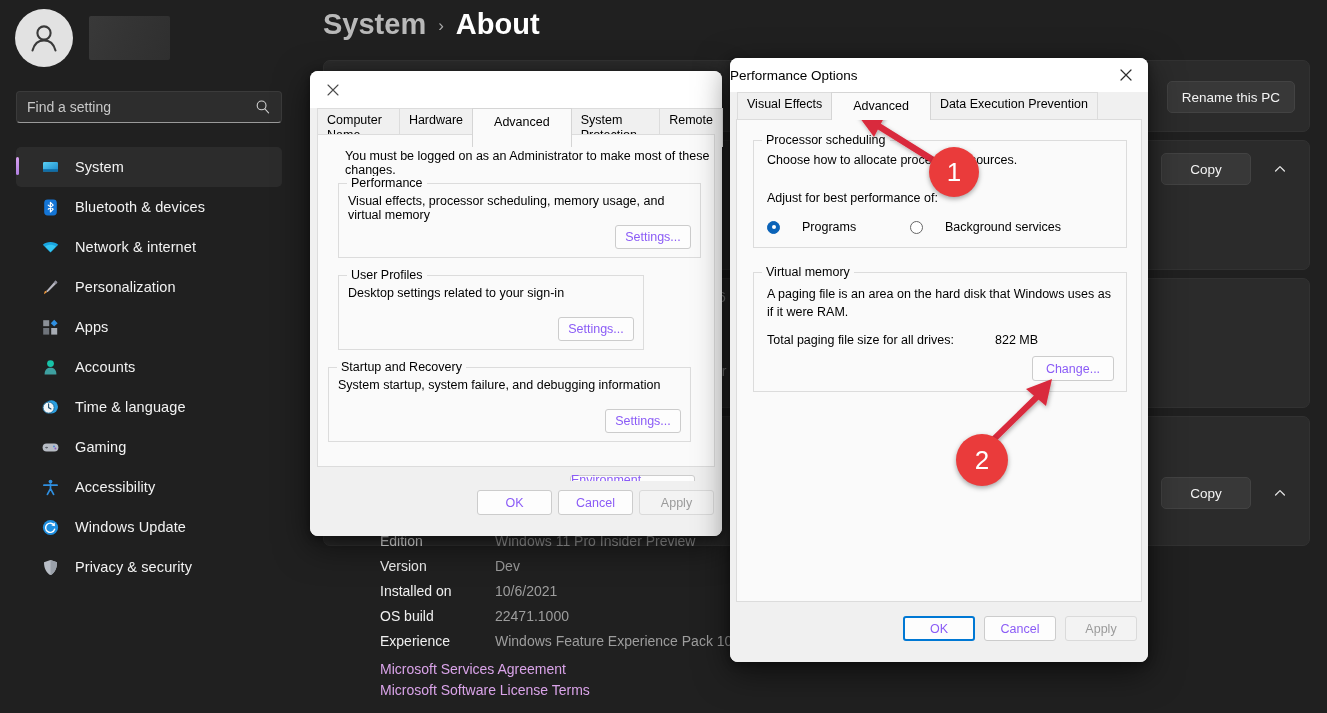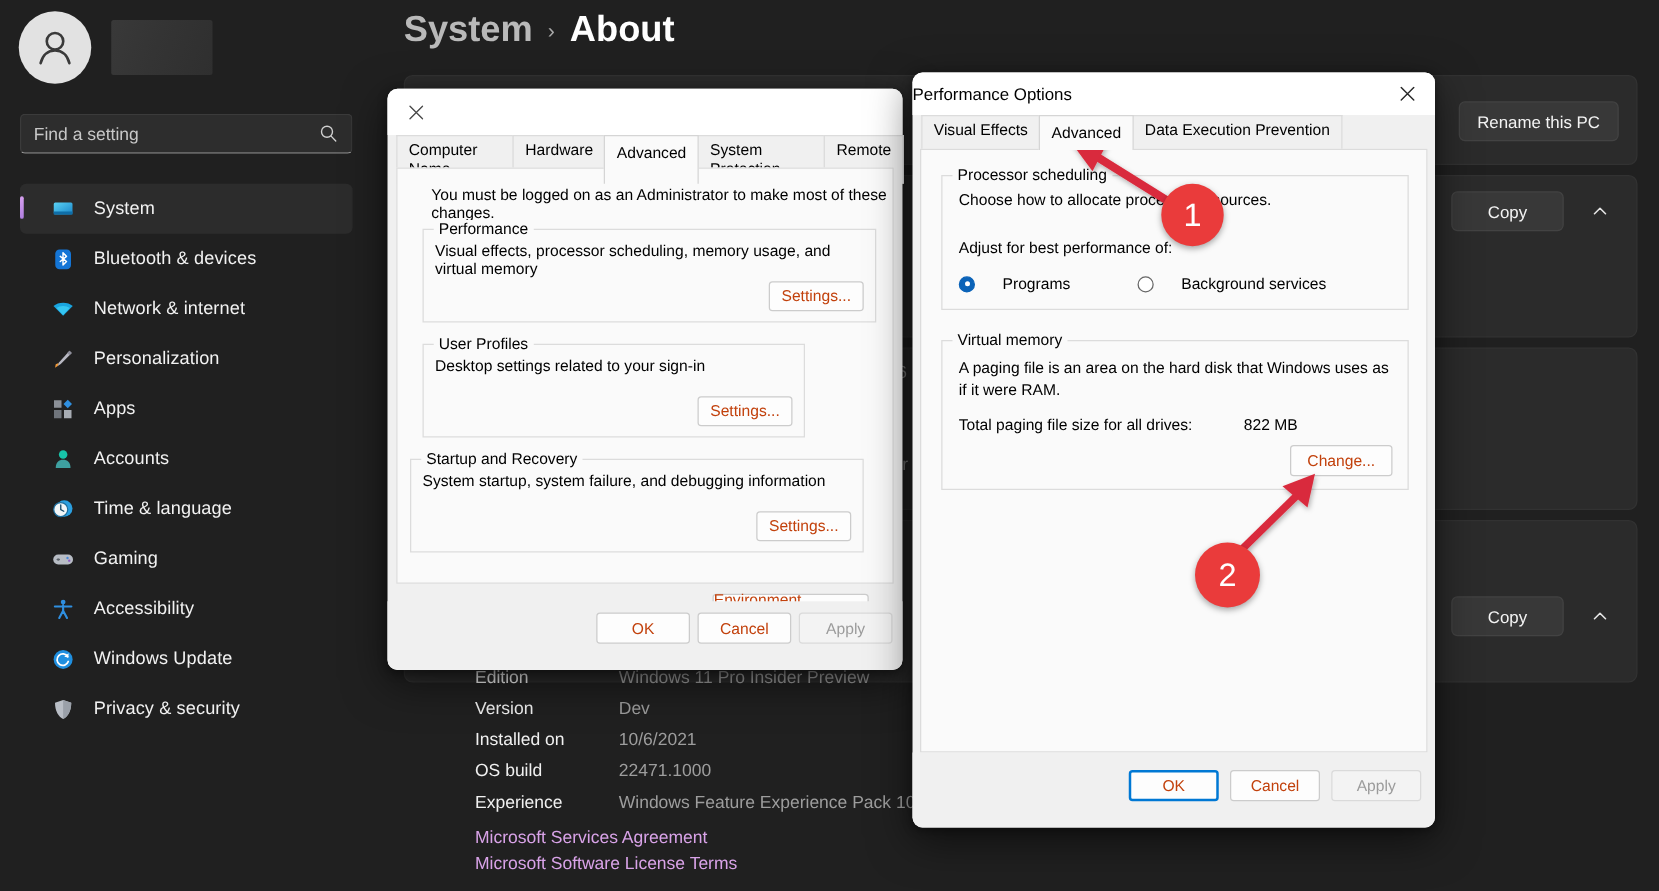--- a/index.html
+++ b/index.html
@@ -113,33 +113,33 @@
     width: 45px; height: 37px; display: flex; align-items: center; justify-content: center;
     border-top-right-radius: 8px;
   }
   .w32-close svg { display:block; }
   .tabs { display: flex; padding-left: 7px; gap: 0px; }
   .tab {
     font-size: 12.5px; color: #000; background: #f0f0f0;
     border: 1px solid #dcdcdc; border-bottom: none;
     padding: 4px 9px 4px; margin-right: -1px; line-height: 15px;
   }
-  .tab.sel { background: #fafafa; border-color: #d5d5d5; padding: 6px 9px 6px; position: relative; z-index: 3; }
+  .tab.sel { background: #fafafa; border-color: #d5d5d5; padding: 6px 21px 6px; position: relative; z-index: 3; }
   .tabpage {
     background: #fafafa; border: 1px solid #dcdcdc; position: relative;
   }
   .gbox { position: absolute; border: 1px solid #dcdcdc; }
   .gbox-label {
     position: absolute; top: -8px; left: 8px; background: #fafafa;
     padding: 0 4px; font-size: 12.5px; color: #000;
   }
   .w32-text { position: absolute; font-size: 12.5px; color: #000; }
   .btn32 {
     position: absolute; background: #fdfdfd; border: 1px solid #cccccc;
-    border-radius: 3px; font-size: 12.5px; color: #c2410c;
+    border-radius: 3px; font-size: 12.5px; color: #8b5cf6;
     display: flex; align-items: center; justify-content: center;
     font-family: "Liberation Sans", sans-serif;
   }
   .btn32.disabled { color: #9b9b9b; background: #f3f3f3; border-color: #dadada; }
   .btn32.focus { border: 2px solid #0078d4; }
   .footer32 { position: absolute; left: 0; right: 0; bottom: 0; background: #f0f0f0; }
   .radio { position: absolute; display: flex; align-items: center; gap: 22px; font-size: 12.5px; }
   .radio .dot {
     width: 13px; height: 13px; border-radius: 50%;
     border: 1px solid #666; background: #fff; position: relative; flex: none;

